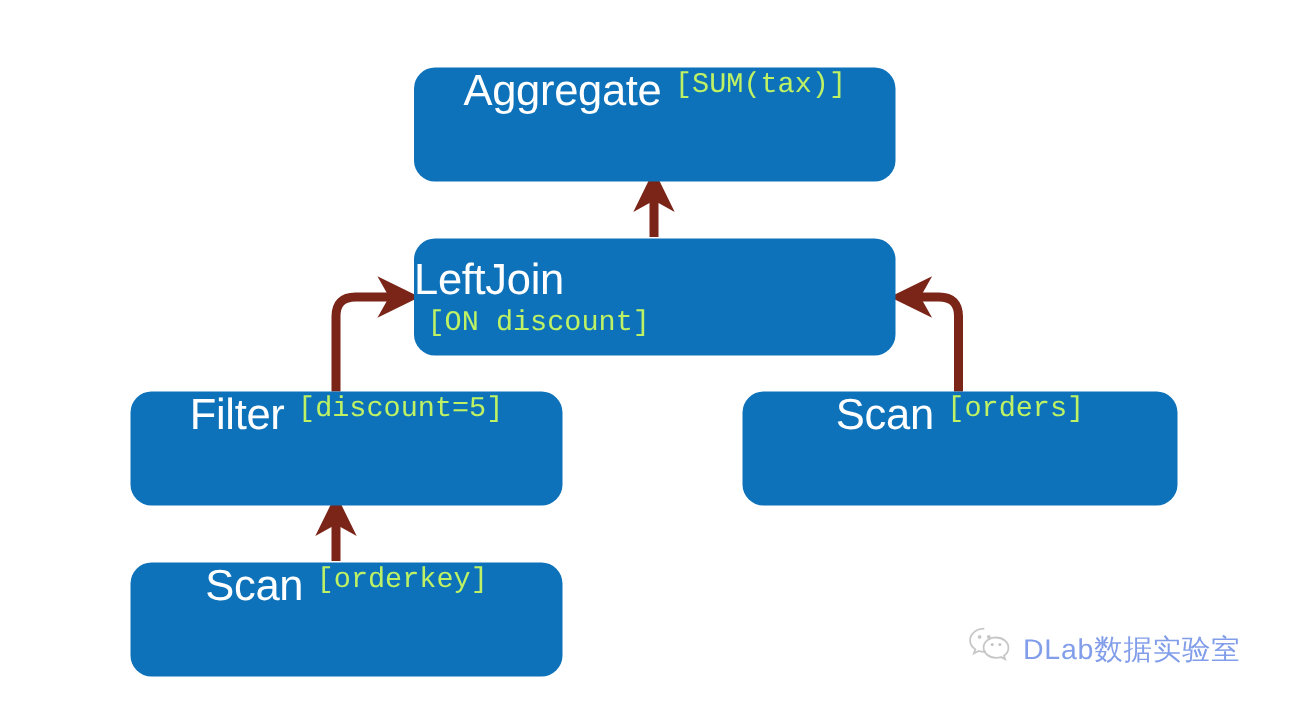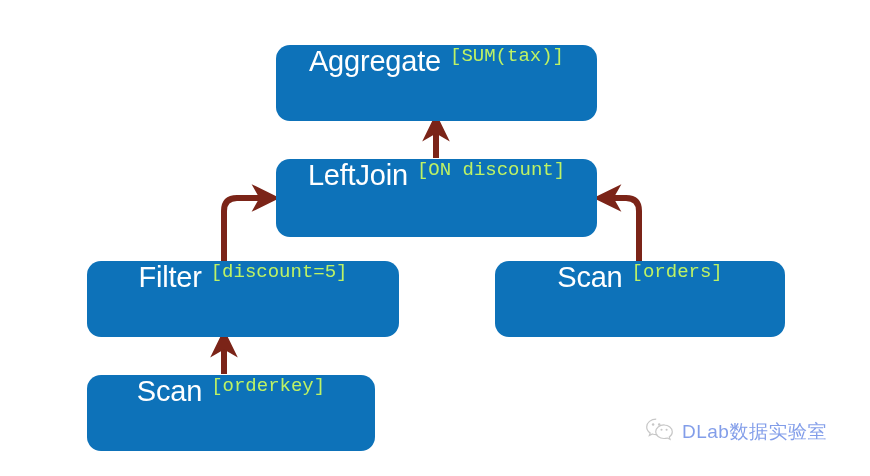--- a/index.html
+++ b/index.html
@@ -46,22 +46,22 @@
   .node-arg {
     font-family: "Liberation Mono", monospace;
     font-size: 19px;
     font-weight: 400;
     color: #bef264;
     margin-left: 9px;
     letter-spacing: 0px;
   }
   
   #node-aggregate { left: 276px; top: 45px;  width: 321px; height: 76px; }
-  #node-leftjoin  { left: 276px; top: 159px; width: 321px; height: 78px; }
-  #node-filter    { left: 87px;  top: 261px; width: 312px; height: 76px; }
+  #node-leftjoin  { left: 276px; top: 159px; width: 321px; height: 78px; flex-direction: column; }
+  #node-filter    { left: 87px;  top: 261px; width: 288px; height: 76px; }
   #node-scan-orders { left: 495px; top: 261px; width: 290px; height: 76px; }
   #node-scan-lineitem { left: 87px; top: 375px; width: 288px; height: 76px; }
 
   #watermark {
     position: absolute;
     left: 645px;
     top: 417px;
     display: flex;
     align-items: center;
     z-index: 3;

